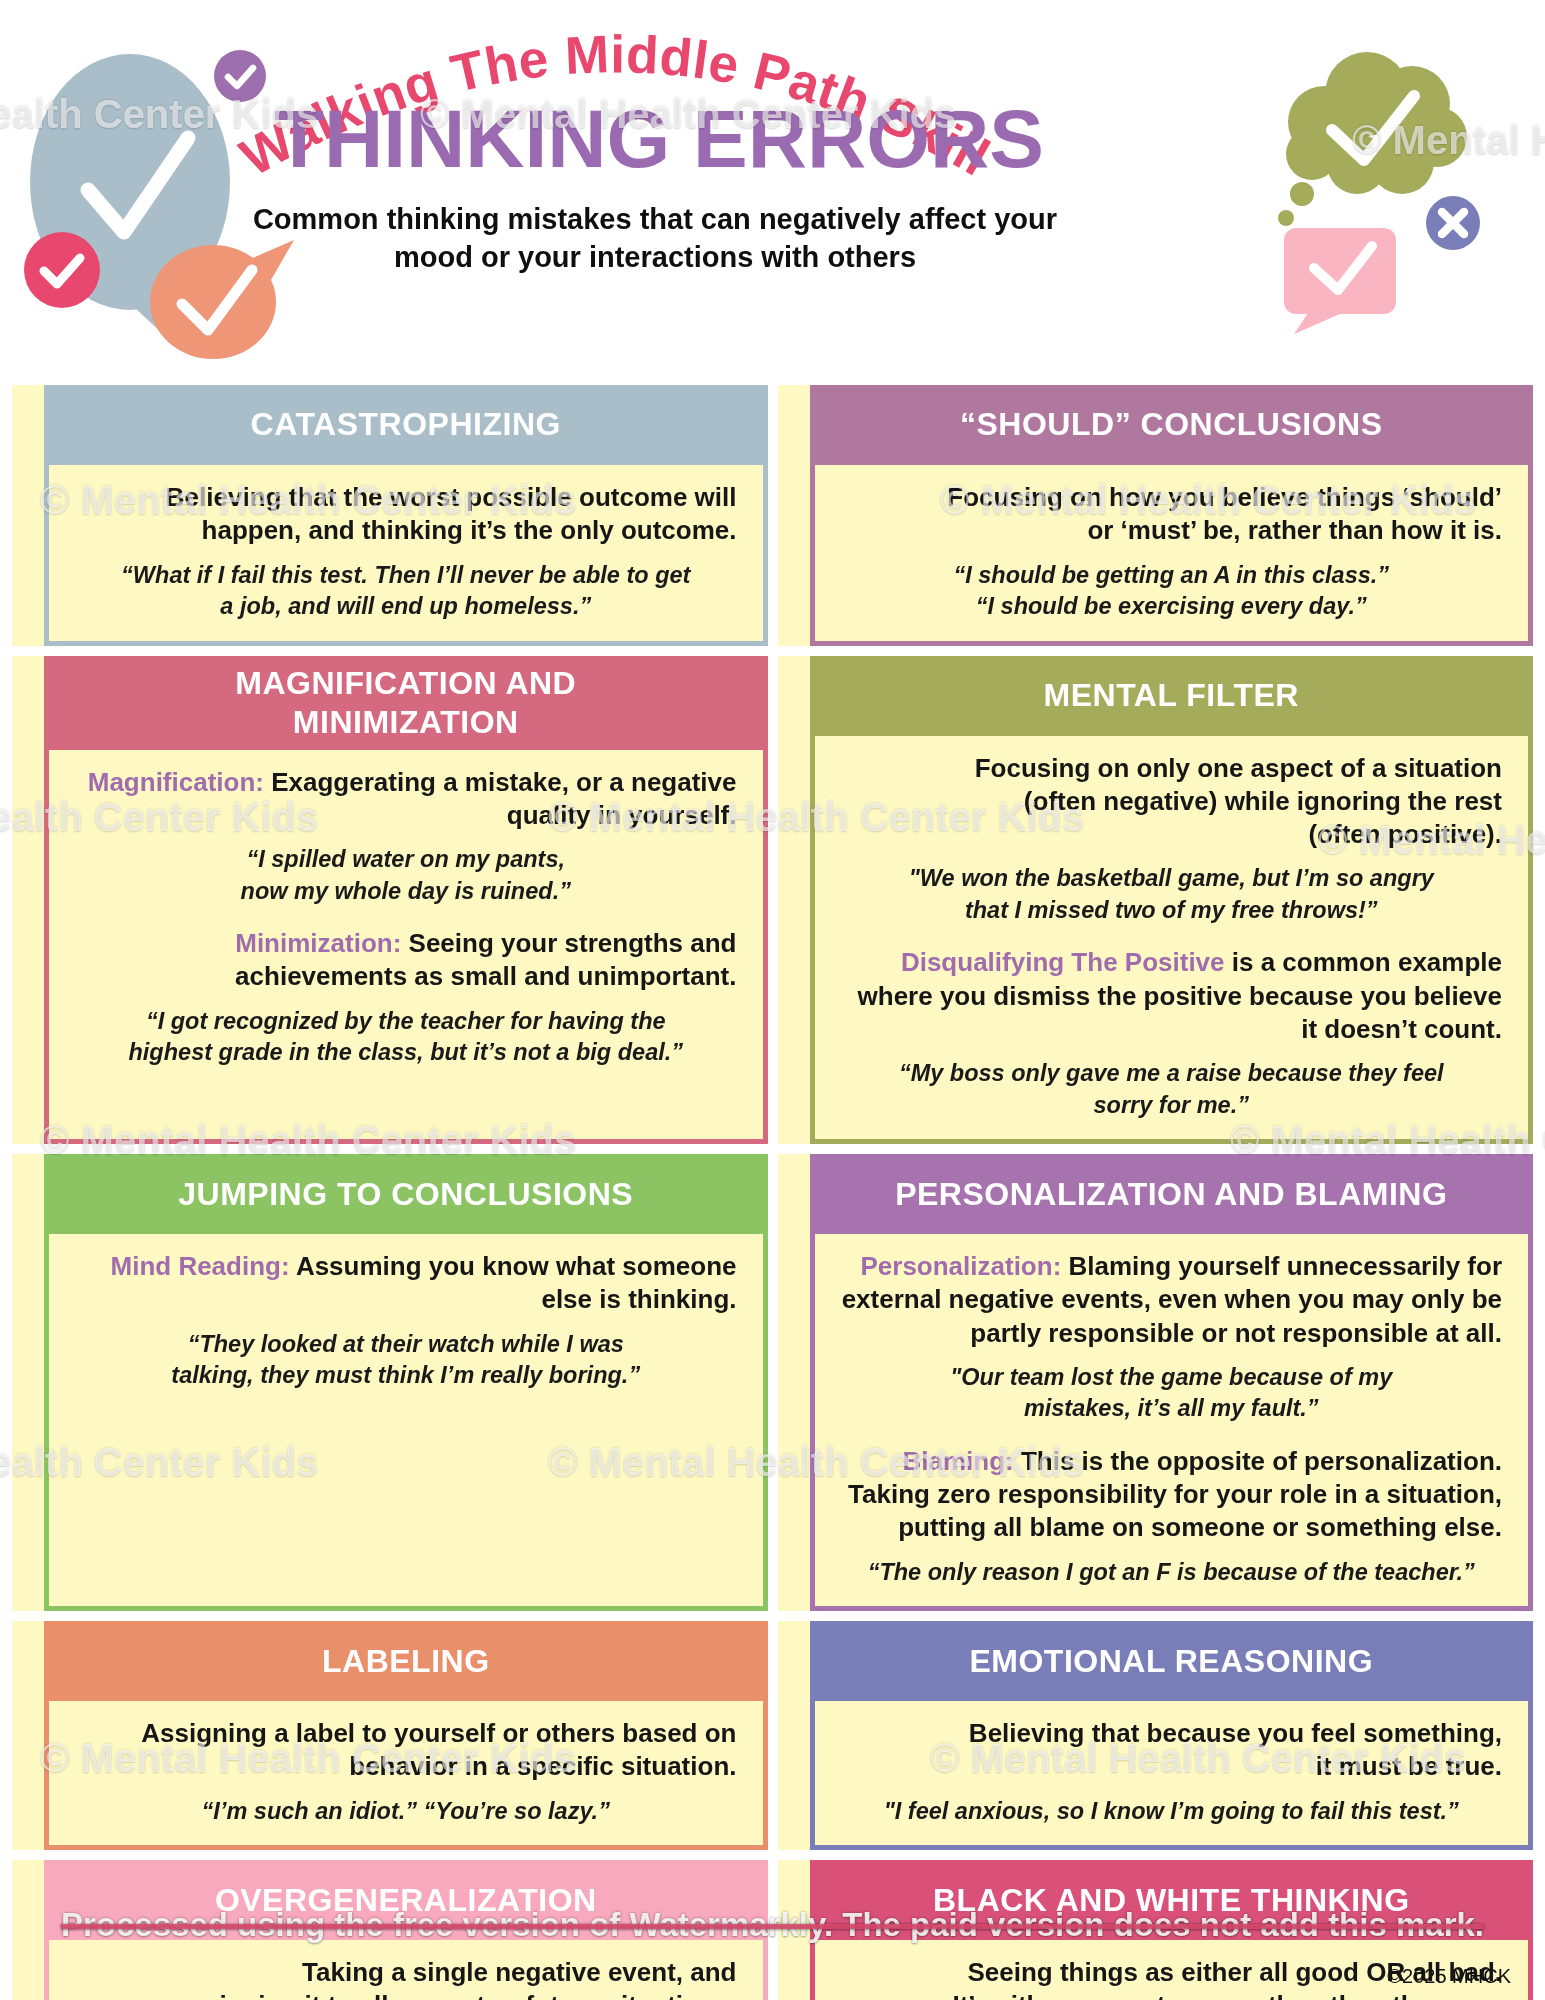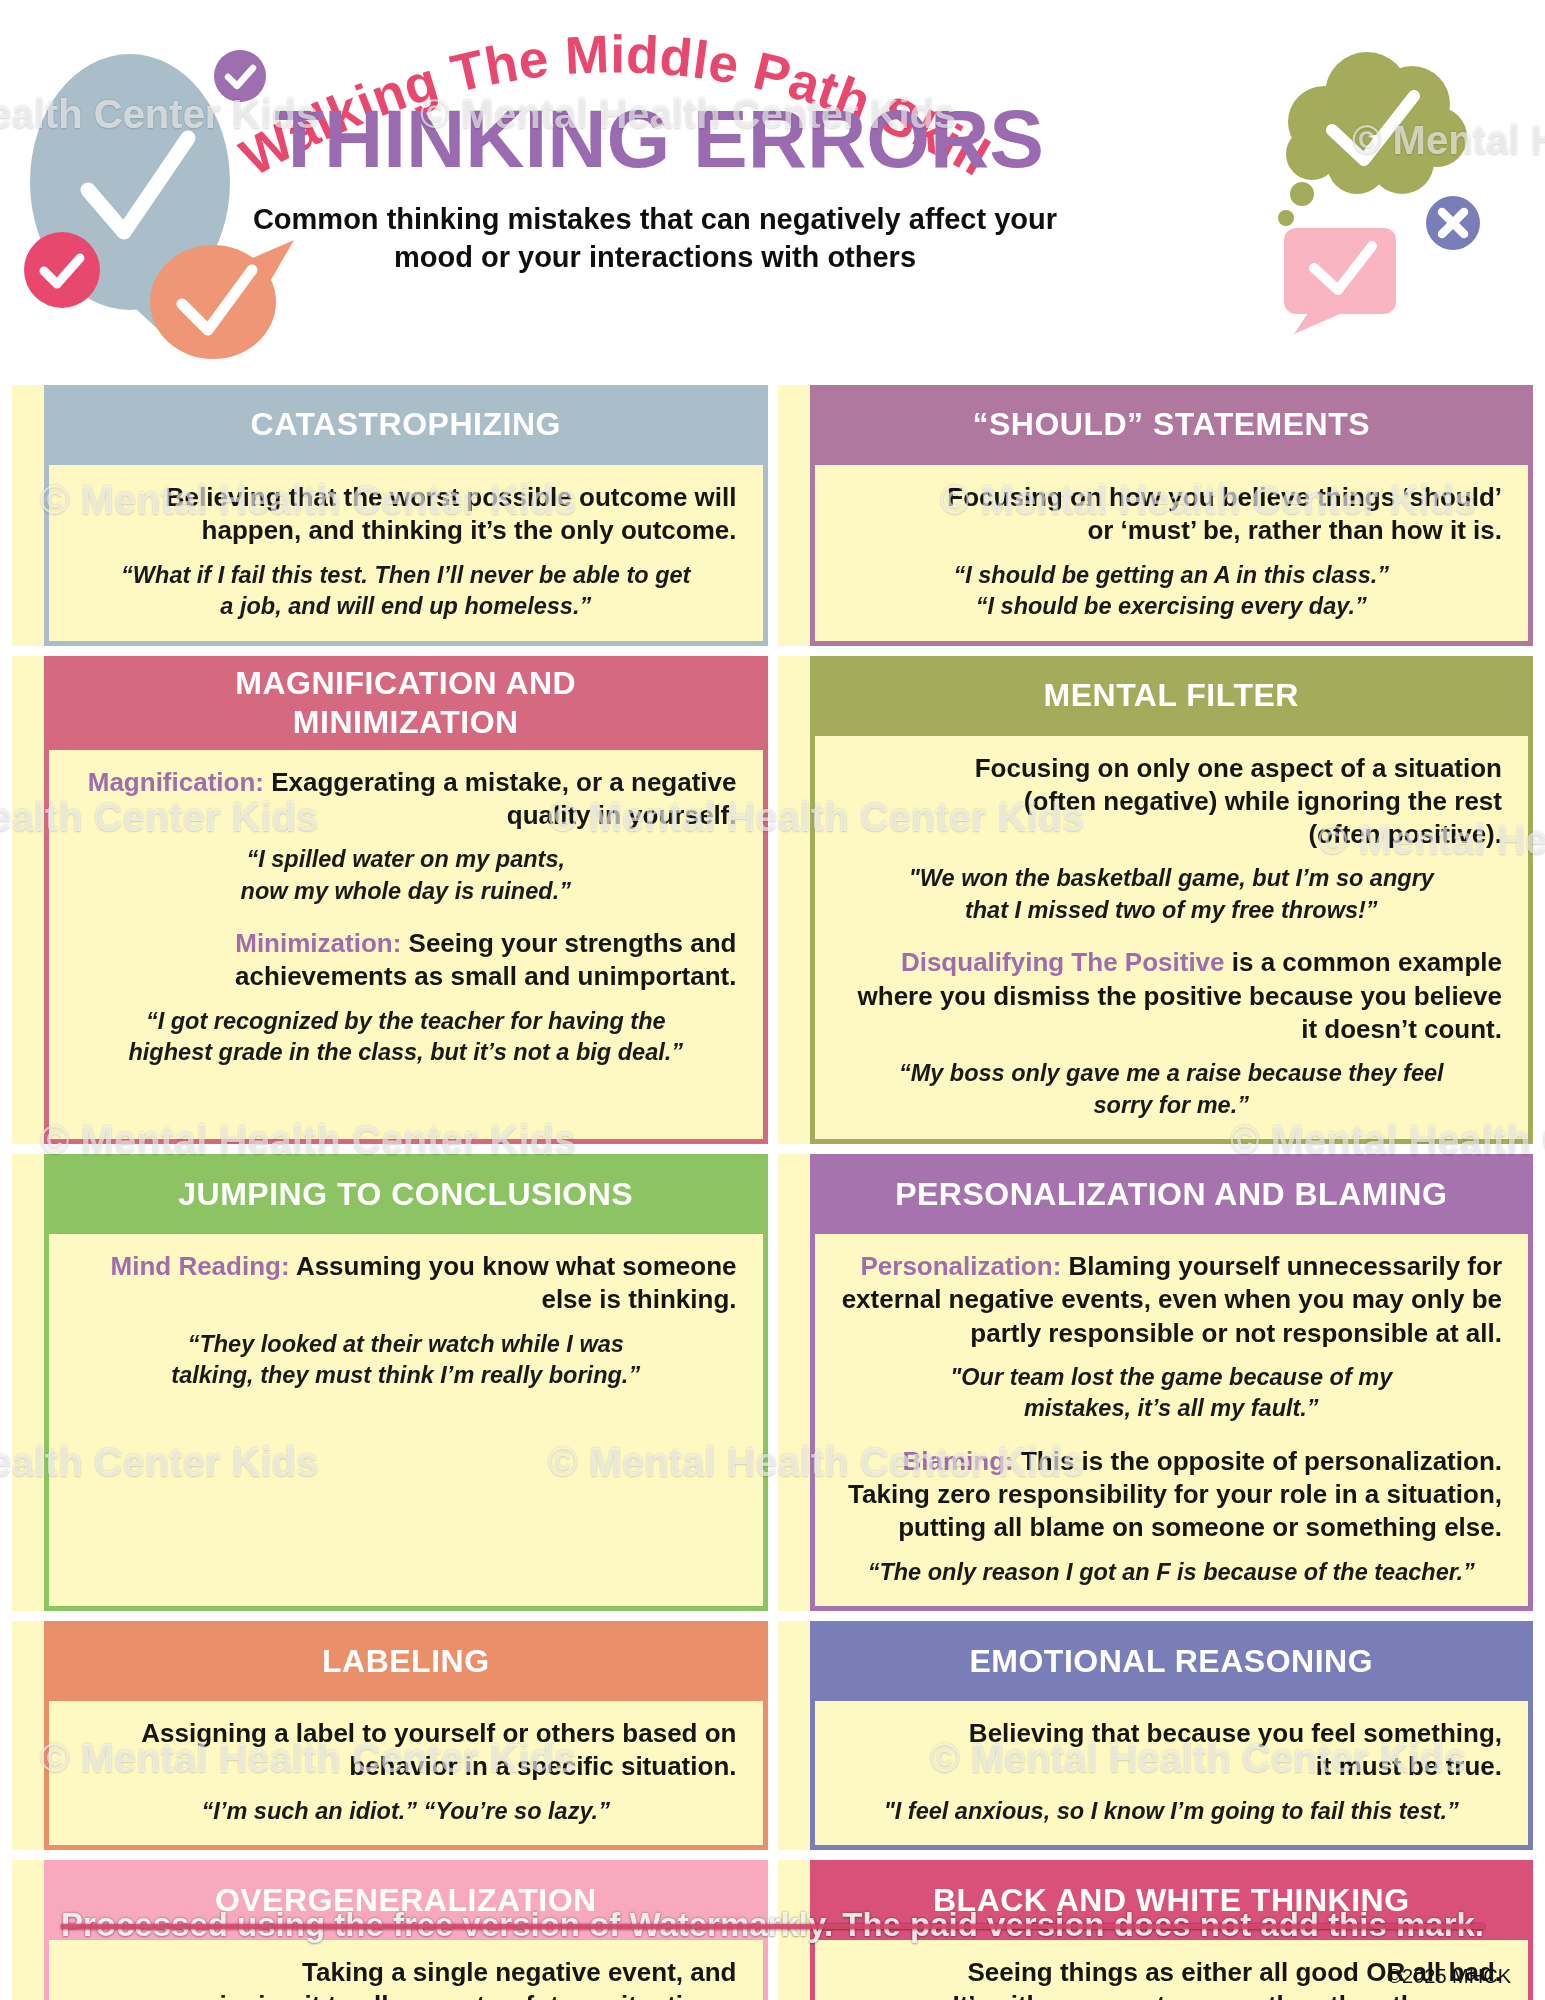--- a/index.html
+++ b/index.html
@@ -146,21 +146,21 @@
           <p class="def">Believing that the worst possible outcome will
 happen, and thinking it’s the only outcome.</p>
           <p class="ex">“What if I fail this test. Then I’ll never be able to get
 a job, and will end up homeless.”</p>
         </div>
       </div>
     </section>
 
     <section class="card" style="--c: #b1789f;">
       <div class="card-head">
-        <span class="ttl">“SHOULD” STATEMENTS</span>
+        <span class="ttl">“SHOULD” CONCLUSIONS</span>
       </div>
       <div class="card-body">
         <div class="block">
           <p class="def">Focusing on how you believe things ‘should’
 or ‘must’ be, rather than how it is.</p>
           <p class="ex">“I should be getting an A in this class.”
 “I should be exercising every day.”</p>
         </div>
       </div>
     </section>

